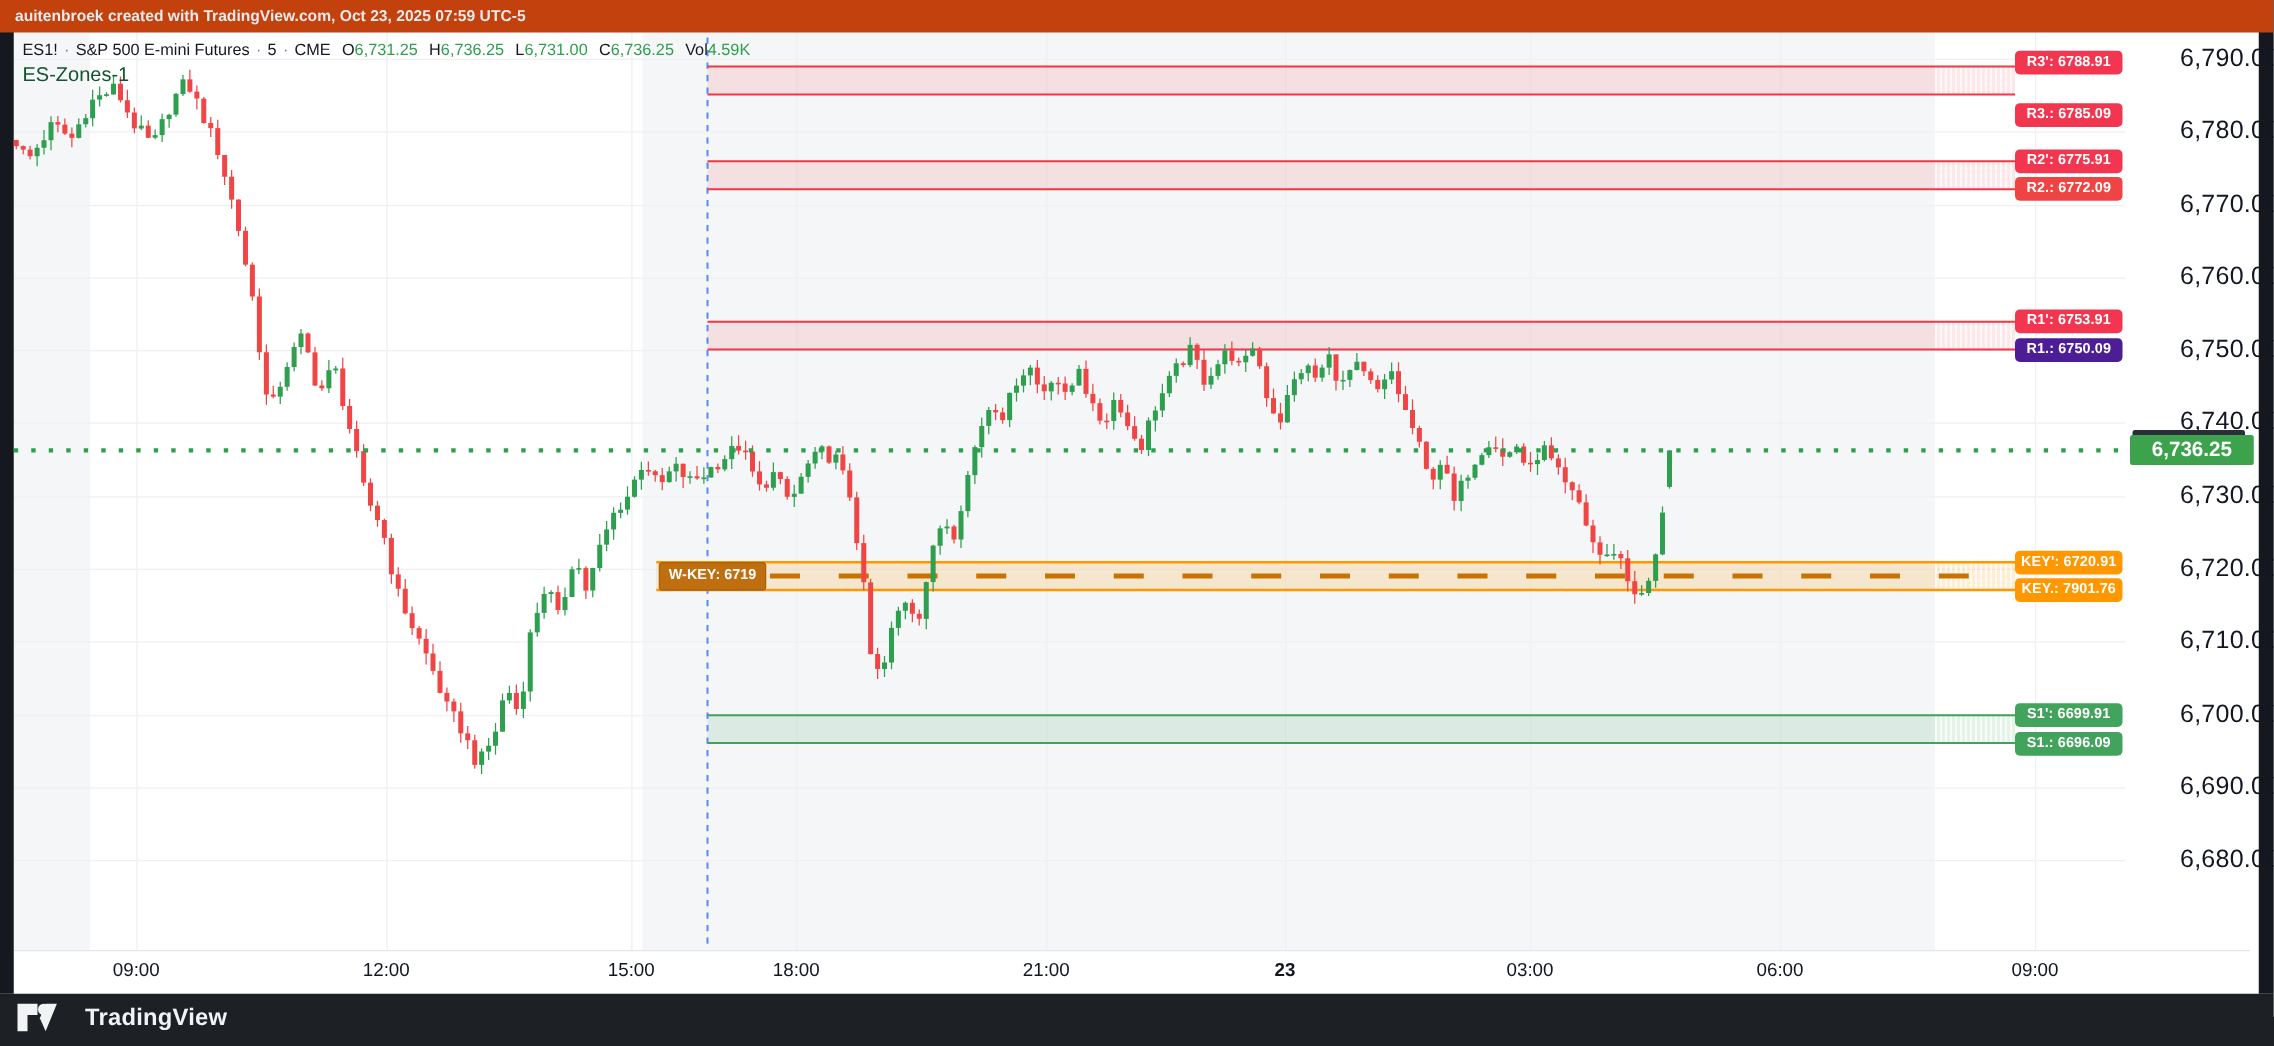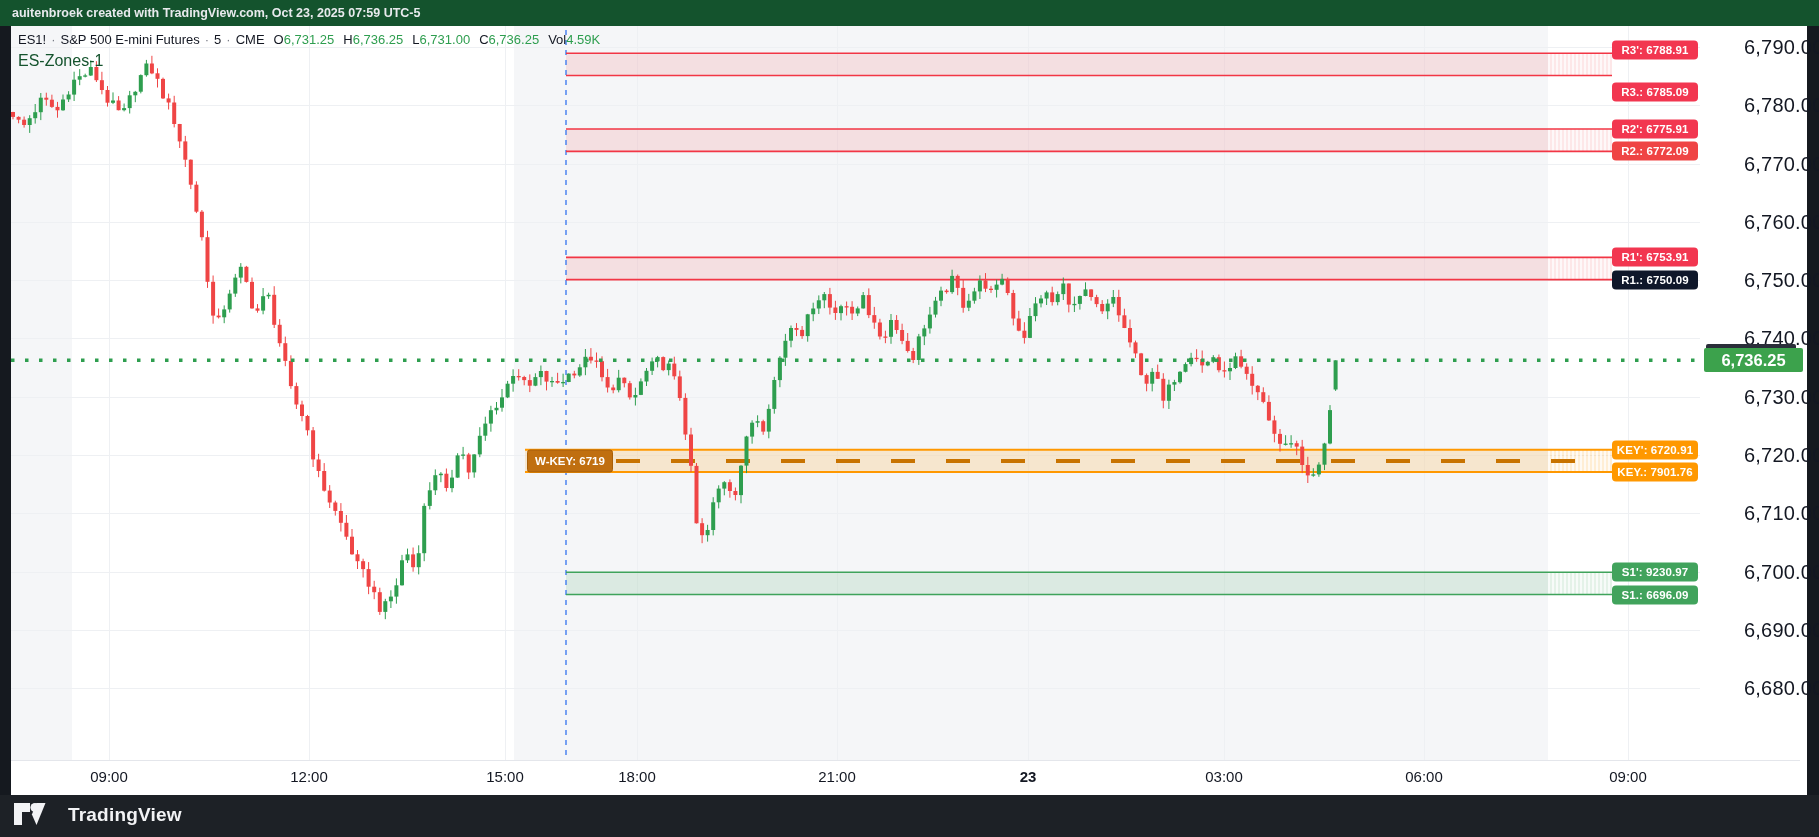--- a/index.html
+++ b/index.html
@@ -3,21 +3,21 @@
 <meta charset="utf-8">
 <style>
   html,body{margin:0;padding:0;background:#000;}
   #frame{
     position:relative;width:1819px;height:837px;overflow:hidden;
     background:#fff;font-family:"Liberation Sans","DejaVu Sans",sans-serif;
     -webkit-font-smoothing:antialiased;
   }
   .abs{position:absolute;}
   
-  #banner{left:0;top:0;width:1819px;height:26px;background:#14532d;color:#e8eaed;
+  #banner{left:0;top:0;width:1819px;height:26px;background:#c2410c;color:#e8eaed;
     font-size:12.5px;line-height:26px;padding-left:12px;box-sizing:border-box;font-weight:700;}
   
   .edge{background:#15191f;}
   
   #legend{left:18px;top:32px;font-size:13px;color:#131722;white-space:nowrap;z-index:30;}
   #legend .sep{color:#787b86;margin:0 5px;}
   #legend .val{color:#2e9e4f;}
   #legend .ohlc-letter{margin-left:9px;color:#131722;}
   #indicator-label{left:18px;top:52px;font-size:16px;color:#14532d;z-index:30;}
   
@@ -593,24 +593,24 @@
     <span>ES1!</span><span class="sep">·</span><span>S&amp;P 500 E-mini Futures</span><span class="sep">·</span><span>5</span><span class="sep">·</span><span>CME</span><span class="ohlc-letter">O</span><span class="val">6,731.25</span><span class="ohlc-letter">H</span><span class="val">6,736.25</span><span class="ohlc-letter">L</span><span class="val">6,731.00</span><span class="ohlc-letter">C</span><span class="val">6,736.25</span><span class="ohlc-letter">Vol</span><span class="val">4.59K</span>
   </div>
   <div id="indicator-label" class="abs">ES-Zones-1</div>
 
   <div id="badge-layer" class="abs layer" style="z-index:40;">
       <div class="zbadge" style="background: rgb(242, 54, 80); top: 50px;">R3': 6788.91</div>
       <div class="zbadge" style="background: rgb(242, 54, 80); top: 75.5px; margin-top: 16px;">R3.: 6785.09</div>
       <div class="zbadge" style="background: rgb(242, 54, 80); top: 129.1px;">R2': 6775.91</div>
       <div class="zbadge" style="background: #ef4444; top: 151.3px;">R2.: 6772.09</div>
       <div class="zbadge" style="background: rgb(242, 54, 80); top: 257.3px;">R1': 6753.91</div>
-      <div class="zbadge" style="background: #0f172a; top: 279.6px;">R1.: 6750.09</div>
+      <div class="zbadge" style="background: #4c1d95; top: 279.6px;">R1.: 6750.09</div>
       <div class="zbadge" style="background: rgb(255, 152, 0); top: 449.7px;">KEY': 6720.91</div>
       <div class="zbadge" style="background: rgb(255, 152, 0); top: 472px;">KEY.: 7901.76</div>
-      <div class="zbadge" style="background: rgb(65, 163, 92); top: 572.2px;">S1': 9230.97</div>
+      <div class="zbadge" style="background: rgb(65, 163, 92); top: 572.2px;">S1': 6699.91</div>
       <div class="zbadge" style="background: rgb(65, 163, 92); top: 594.5px;">S1.: 6696.09</div>
     </div>
 
   <div id="wkey-label" class="abs" style="top: 460.9px;">W-KEY: 6719</div>
 
   <div id="cp-shadow" class="abs" style="top: 344.3px;"></div>
   <div id="current-price-badge" class="abs" style="top: 360.3px;">6,736.25</div>
 
   <div id="yaxis" class="abs layer" style="z-index:35;">
       <div class="ytick" style="top: 46.9px;">6,790.00</div>

